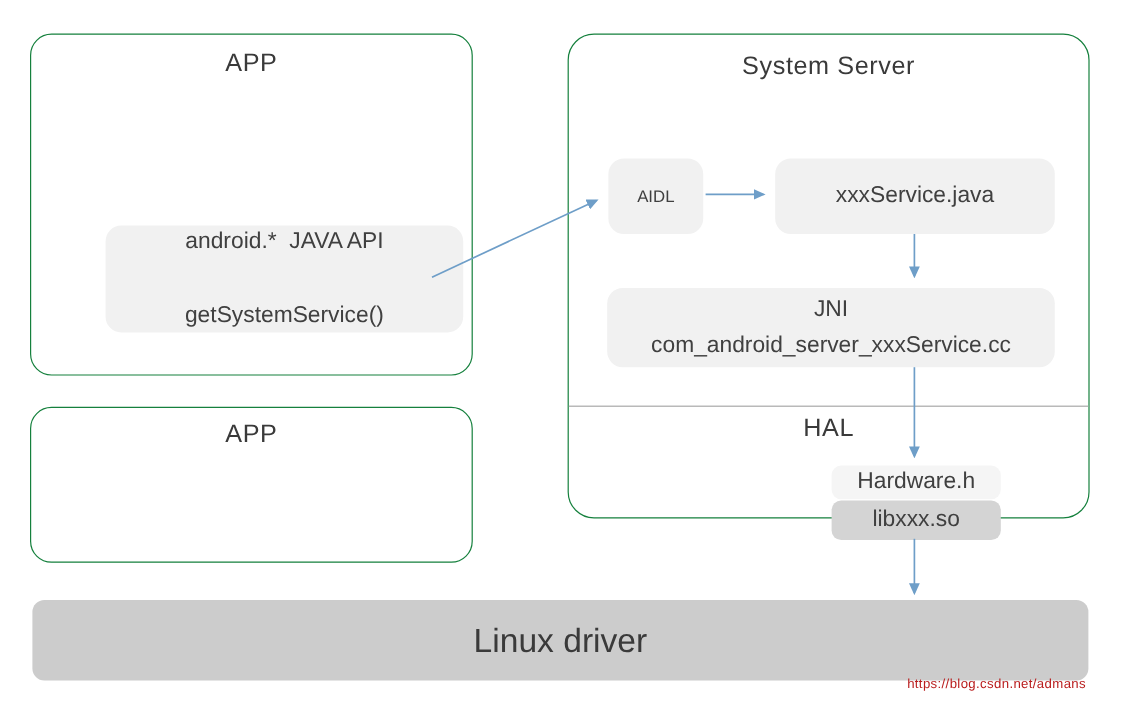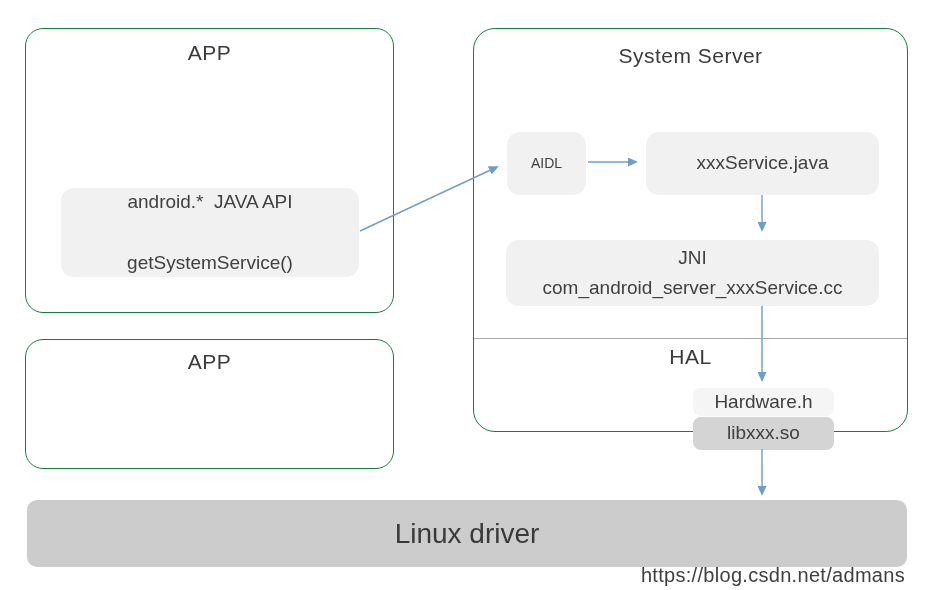--- a/index.html
+++ b/index.html
@@ -34,21 +34,21 @@
     display: flex;
     flex-direction: column;
     align-items: center;
     justify-content: center;
     font-size: 19px;
     color: #404040;
     text-align: center;
     line-height: 1.4;
     white-space: pre-wrap;
   }
-  .api-box { gap: 34px; }
+  .api-box { gap: 34px; margin-left: 27px; }
   .jni-box { gap: 3px; justify-content: center; }
   .hal-divider {
     position: absolute;
     left: 0; right: 0;
     top: 309px;
     border-top: 1px solid #a8a8a8;
   }
   .hardware-box {
     background: #f5f5f5;
     border-radius: 8px;
@@ -73,22 +73,22 @@
   .arrows {
     position: absolute;
     left: 0; top: 0;
     pointer-events: none;
   }
   .arrows line { stroke: #6e9ec8; stroke-width: 1.4; }
   .watermark {
     position: absolute;
     right: 32px;
     top: 564px;
-    font-size: 20px;
-    color: #404040;
+    font-size: 11px;
+    color: #b91c1c;
     letter-spacing: 0.3px;
   }
 </style>
 </head>
 <body>
 
 <div class="canvas">
 
   <div class="outline-box" style="left:25px; top:28px; width:369px; height:285px;">
     <div class="big-title" style="top:12px;">APP</div>

